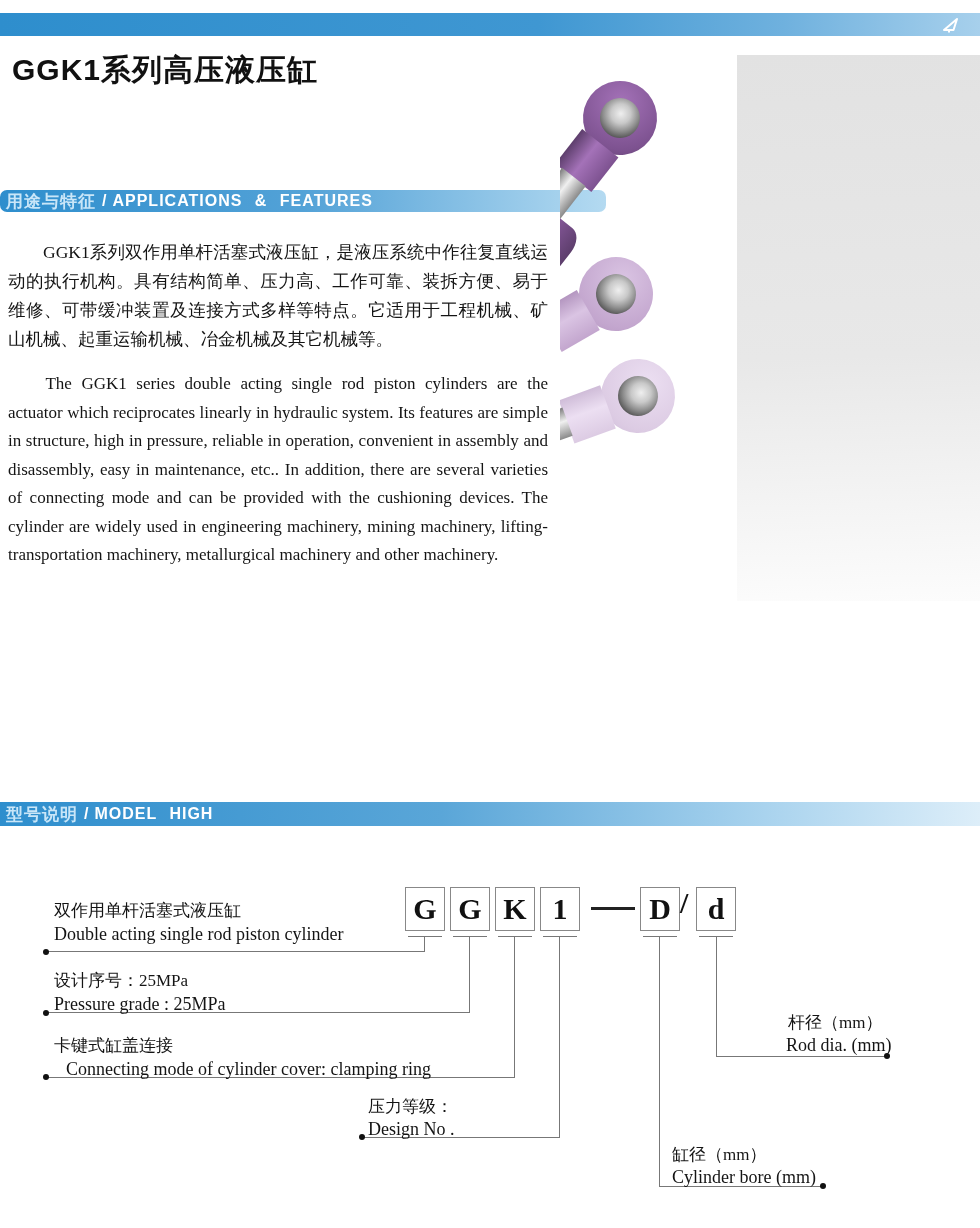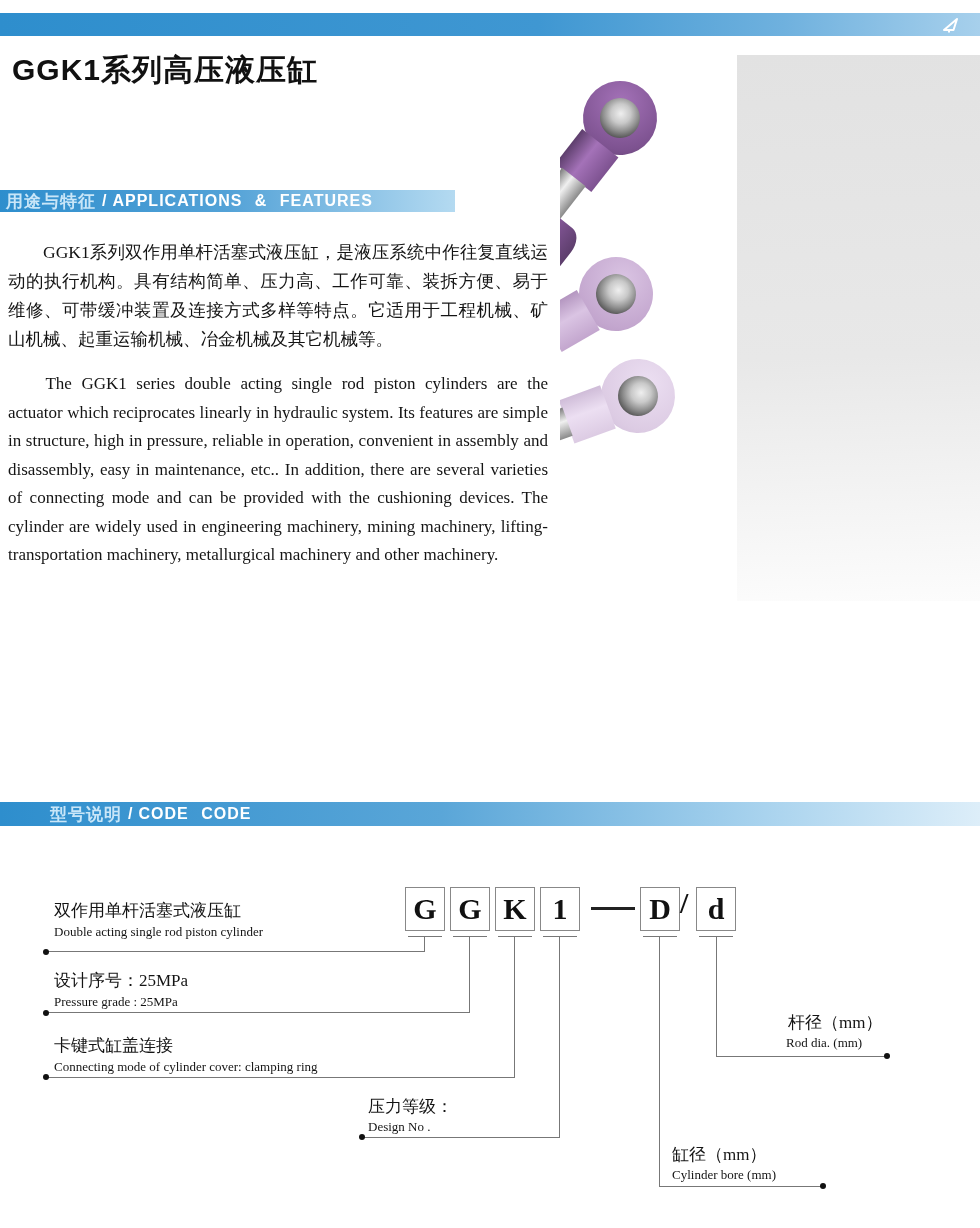--- a/index.html
+++ b/index.html
@@ -15,24 +15,24 @@
   .topbar .flag { position:absolute; right:18px; top:3px; }
 
   
   .pagetitle { left:12px; top:50px; font-size:30px; font-weight:bold; color:#111; letter-spacing:1px; }
 
   
   .secbar { height:22px; display:flex; align-items:center; }
   .secbar .zh { color:#c9e6f8; font-size:17px; font-weight:bold; padding-left:6px; letter-spacing:1px; }
   .secbar .sep { color:#fff; font-weight:bold; font-size:16px; padding:0 6px; }
   .secbar .en { color:#fff; font-weight:bold; font-size:16px; letter-spacing:1px; word-spacing:7px; }
-  .secbar1 { left:0; top:190px; width:455px;
-             background: linear-gradient(to right,#2e8ecd 0%,#53a2d7 50%,#b4daf1 100%); }
+  .secbar1 { left:0; top:190px; width:606px;
+             background: linear-gradient(to right,#2e8ecd 0%,#53a2d7 50%,#b4daf1 100%); border-radius: 7px; }
   .secbar2 { left:0; top:802px; width:980px; height:24px;
-             background: linear-gradient(to right,#2e8ecd 0%,#5aa6d8 45%,#a9d3ee 78%,#ddeef9 100%); padding-left: 44px; }
+             background: linear-gradient(to right,#2e8ecd 0%,#5aa6d8 45%,#a9d3ee 78%,#ddeef9 100%); }
 
   
   .bodytext { left:8px; top:238px; width:540px; color:#141414; }
   .bodytext p.zh { font-family:"Liberation Serif", serif; font-size:17.5px; line-height:29px;
                    text-align:justify; text-indent:2em; }
   .bodytext p.en { font-family:"Liberation Serif", serif; font-size:17px; line-height:28.5px;
                    text-align:justify; text-indent:2.2em; }
   .bodytext p.en.first { margin-top:16px; }
 
   
@@ -74,24 +74,24 @@
   .v3{left:514px; top:936px; height:142px} .v4{left:559px; top:936px; height:202px}
   .v5{left:659px; top:936px; height:251px} .v6{left:716px; top:936px; height:121px}
   .hline { height:1px; background:#777; }
   .h1{left:46px;  top:951px;  width:379px} .h2{left:46px;  top:1012px; width:424px}
   .h3{left:46px;  top:1077px; width:469px} .h4{left:362px; top:1137px; width:198px}
   .h5{left:659px; top:1186px; width:164px} .h6{left:716px; top:1056px; width:171px}
   .dot { width:6px; height:6px; border-radius:50%; background:#111; }
   .d1{left:43px;  top:949px}  .d2{left:43px;  top:1010px} .d3{left:43px;  top:1074px}
   .d4{left:359px; top:1134px} .d5{left:820px; top:1183px} .d6{left:884px; top:1053px}
   .lab-zh { font-size:17px; color:#141414; font-family:"Liberation Serif", serif; }
-  .lab-en { font-size:13px; color:#141414; font-family:"Liberation Serif", serif; }
+  .lab-en { font-size:18px; color:#141414; font-family:"Liberation Serif", serif; }
   .l1z{left:54px;  top:899px}  .l1e{left:54px;  top:924px}
   .l2z{left:54px;  top:969px}  .l2e{left:54px;  top:994px}
-  .l3z{left:54px;  top:1034px} .l3e{left:54px;  top:1059px}
+  .l3z{left:54px;  top:1034px} .l3e{left:66px;  top:1059px}
   .l4z{left:368px; top:1095px} .l4e{left:368px; top:1119px}
   .l5z{left:672px; top:1143px} .l5e{left:672px; top:1167px}
   .l6z{left:788px; top:1011px} .l6e{left:786px; top:1035px}
 </style>
 </head>
 <body>
 
 <div class="abs topbar">
   <span class="flag">
     <svg width="22" height="18" viewBox="0 0 22 18">
@@ -137,21 +137,21 @@
       
       
     </div>
 
   </div>
 </div>
 
 <div class="abs secbar secbar2">
   <span class="zh">型号说明</span>
   <span class="sep">/</span>
-  <span class="en">CODE CODE</span>
+  <span class="en">MODEL HIGH</span>
 </div>
 
 <div class="abs mcbox b1">G</div>
 <div class="abs mcbox b2">G</div>
 <div class="abs mcbox b3">K</div>
 <div class="abs mcbox b4">1</div>
 <div class="abs mcdash"></div>
 <div class="abs mcbox b5">D</div>
 <div class="abs mcslash">/</div>
 <div class="abs mcbox b6">d</div>

